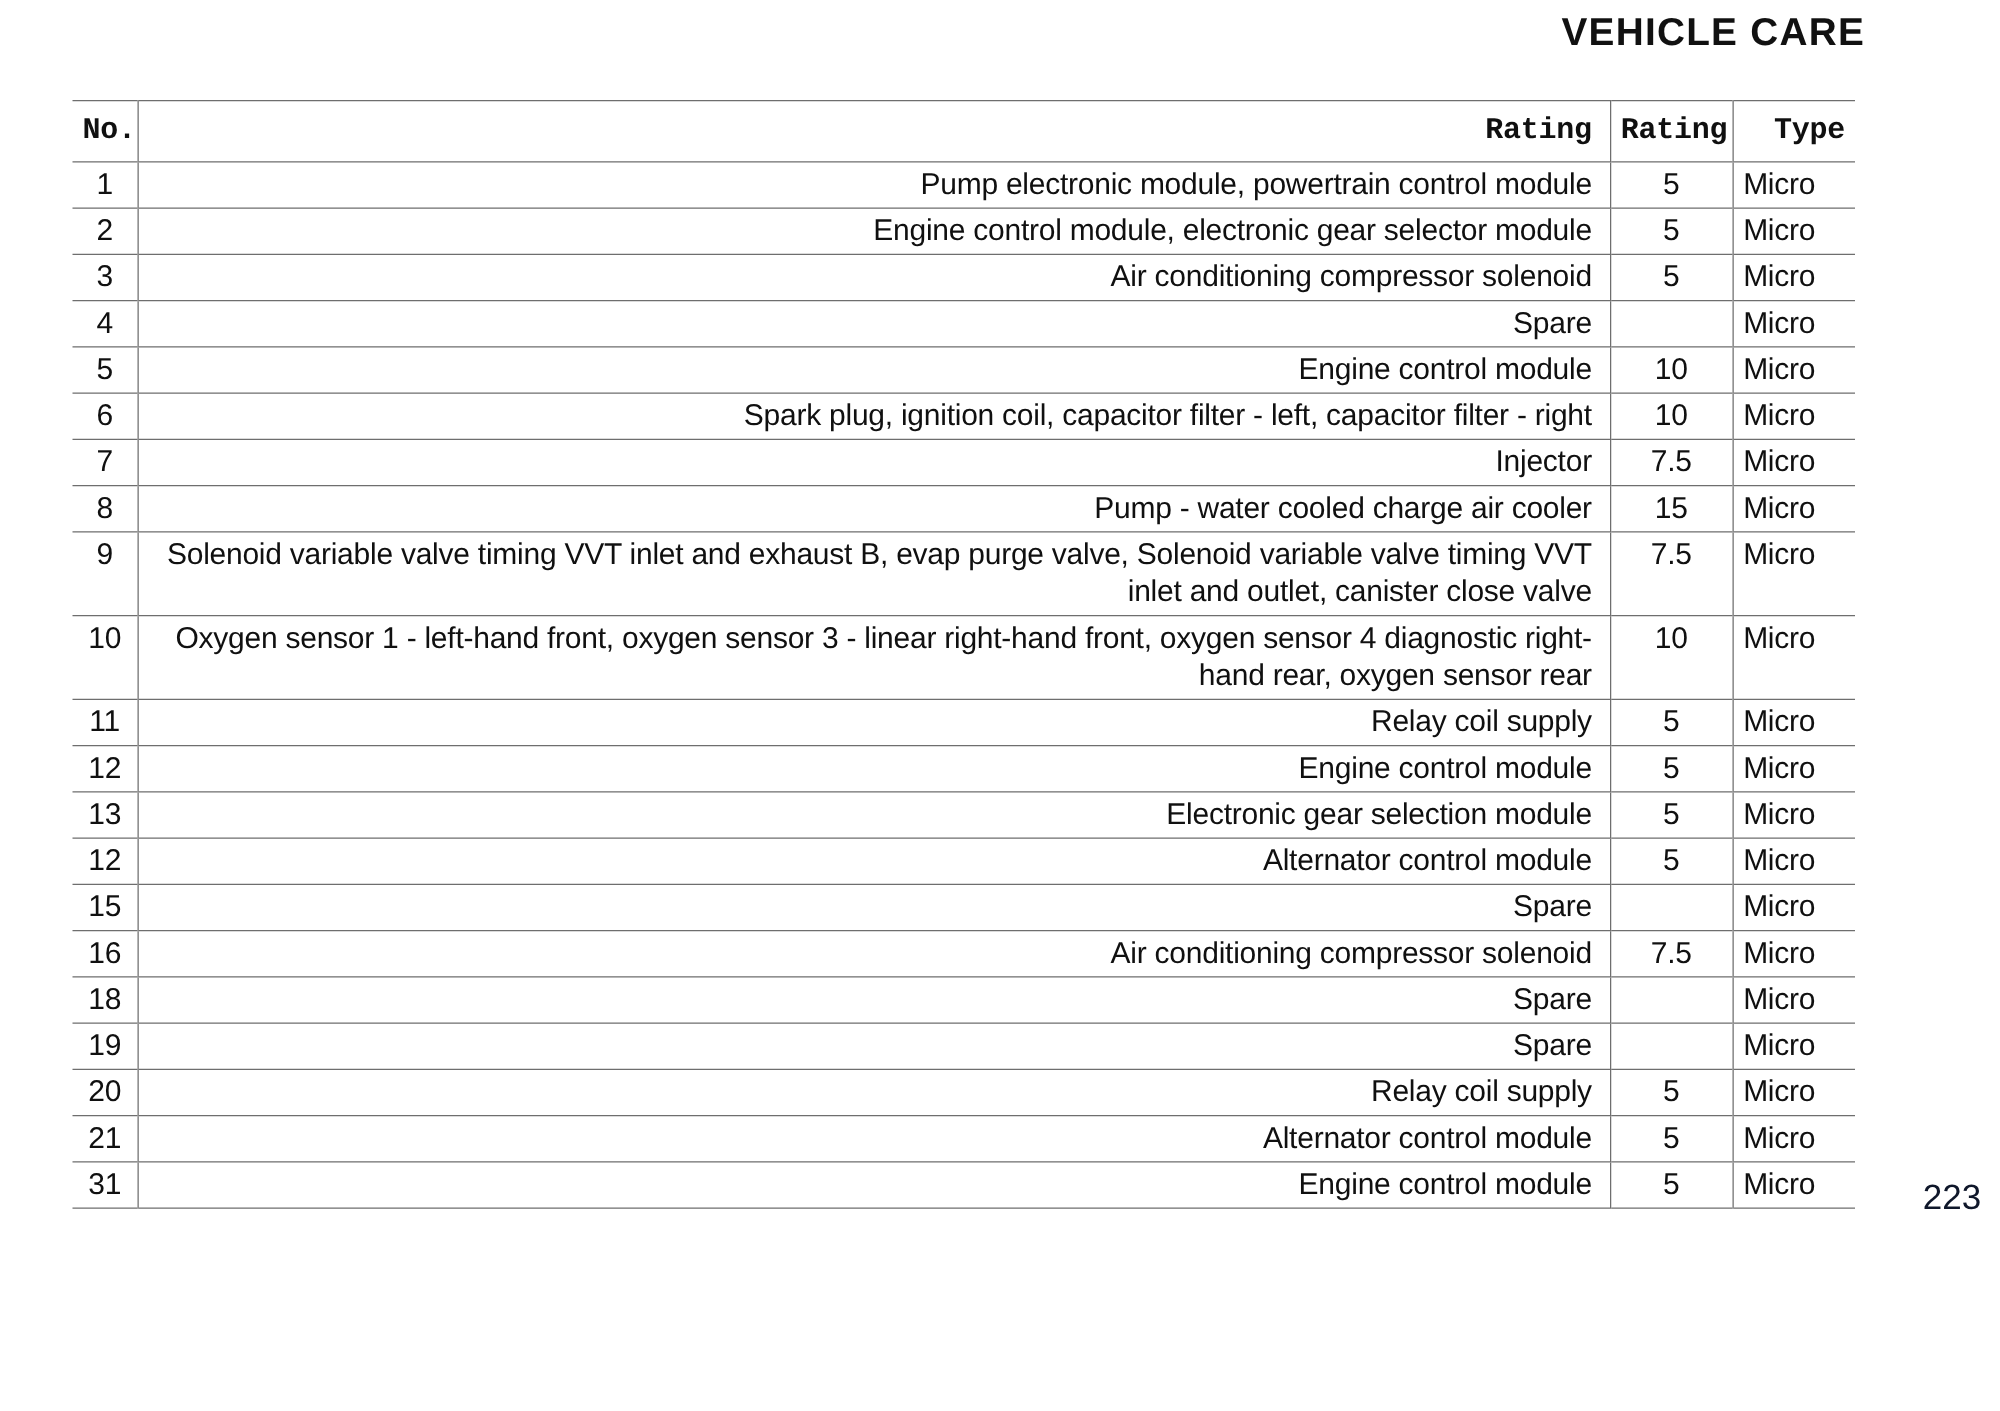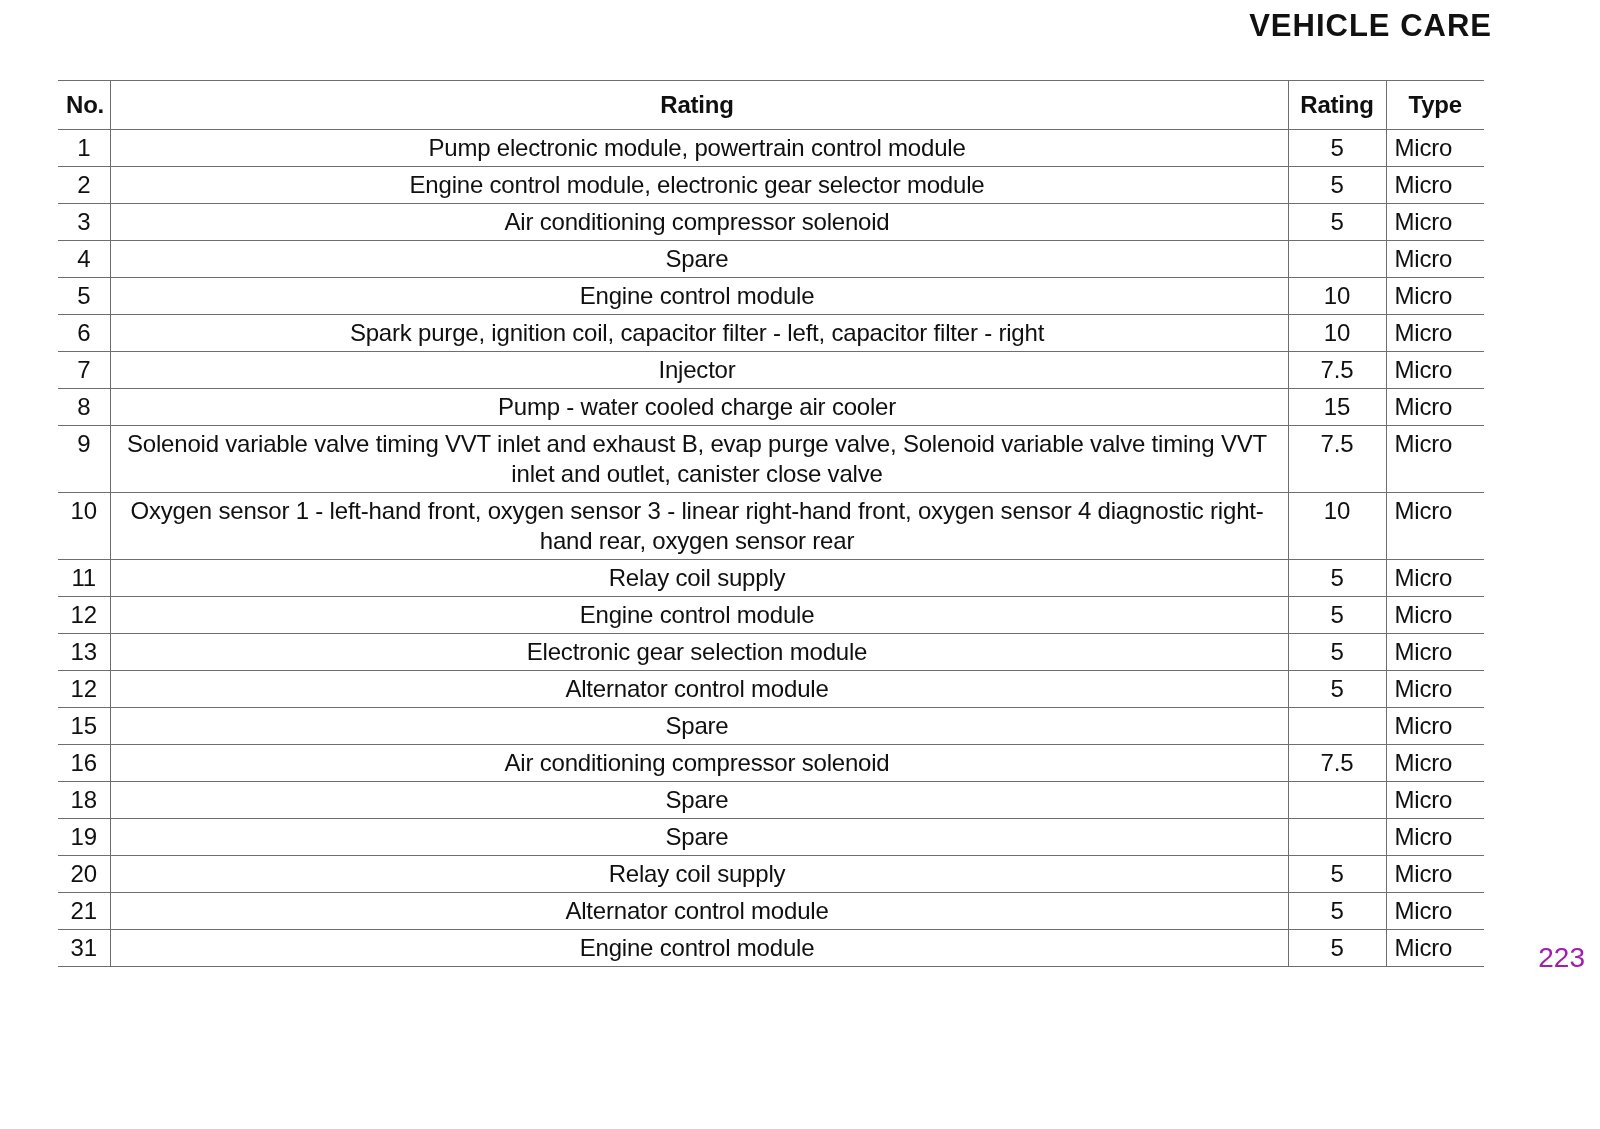--- a/index.html
+++ b/index.html
@@ -31,40 +31,41 @@
     table-layout: fixed;
     font-size: 24px;
     letter-spacing: -0.2px;
     border-bottom: 1px solid #6e6e6e;
   }
   .fuse-table tr { border-top: 1px solid #6e6e6e; }
   .fuse-table th, .fuse-table td { border-left: 1px solid #6e6e6e; }
   .fuse-table th:first-child, .fuse-table td:first-child { border-left: none; }
   .fuse-table th {
     font-weight: 700;
-    text-align: center;
+    text-align: right;
     padding: 9px 8px;
     line-height: 30px;
     vertical-align: middle;
+    font-family: Liberation Mono, monospace;
   }
   .fuse-table td {
     padding: 3px 8px;
     line-height: 30px;
     vertical-align: top;
   }
   .col-no    { width: 52px;  text-align: center; }
-  .col-circuit { width: 1178px; text-align: center; padding-left: 10px !important; padding-right: 14px !important; }
+  .col-circuit { width: 1178px; text-align: right; padding-left: 10px !important; padding-right: 14px !important; }
   .col-rating { width: 98px; text-align: center; }
   .col-type   { width: 98px; text-align: left; }
   .page-number {
     position: absolute;
     right: 15px;
     bottom: 12px;
     font-size: 28px;
-    color: #a21caf;
+    color: #0f172a;
   }
 </style>
 </head>
 <body>
 
 <div class="page">
 
   <div class="doc-header">VEHICLE CARE</div>
 
   <table class="fuse-table">
@@ -113,21 +114,21 @@
 
     <tr>
       <td class="col-no">5</td>
       <td class="col-circuit">Engine control module</td>
       <td class="col-rating">10</td>
       <td class="col-type">Micro</td>
     </tr>
 
     <tr>
       <td class="col-no">6</td>
-      <td class="col-circuit">Spark purge, ignition coil, capacitor filter - left, capacitor filter - right</td>
+      <td class="col-circuit">Spark plug, ignition coil, capacitor filter - left, capacitor filter - right</td>
       <td class="col-rating">10</td>
       <td class="col-type">Micro</td>
     </tr>
 
     <tr>
       <td class="col-no">7</td>
       <td class="col-circuit">Injector</td>
       <td class="col-rating">7.5</td>
       <td class="col-type">Micro</td>
     </tr>

